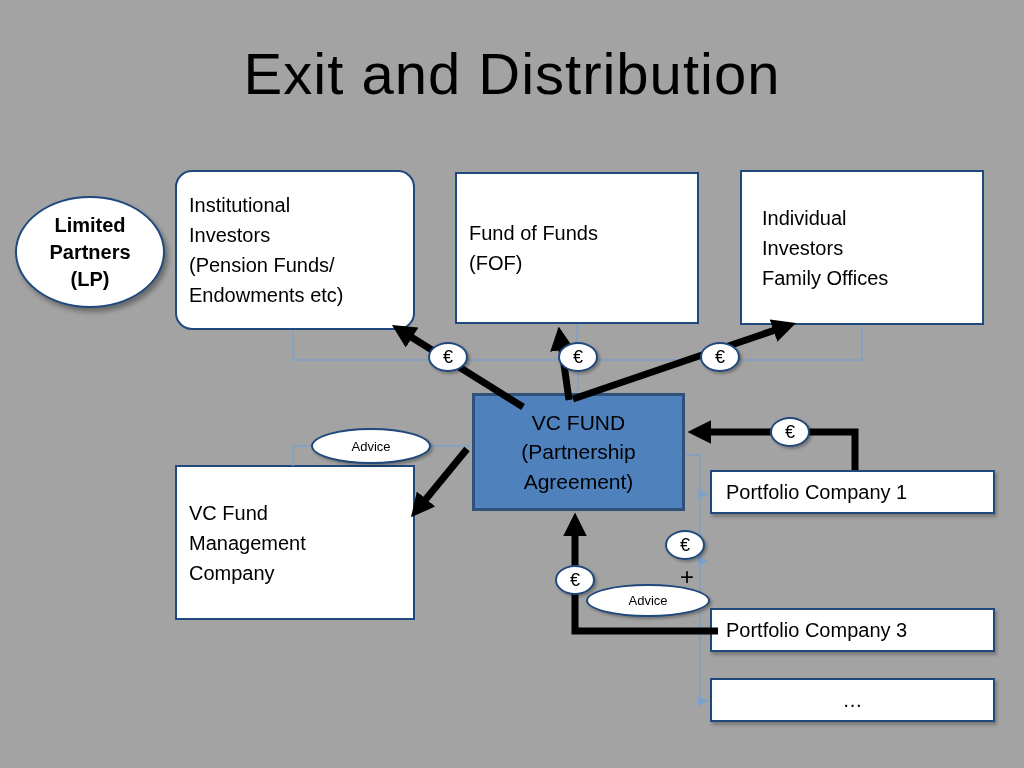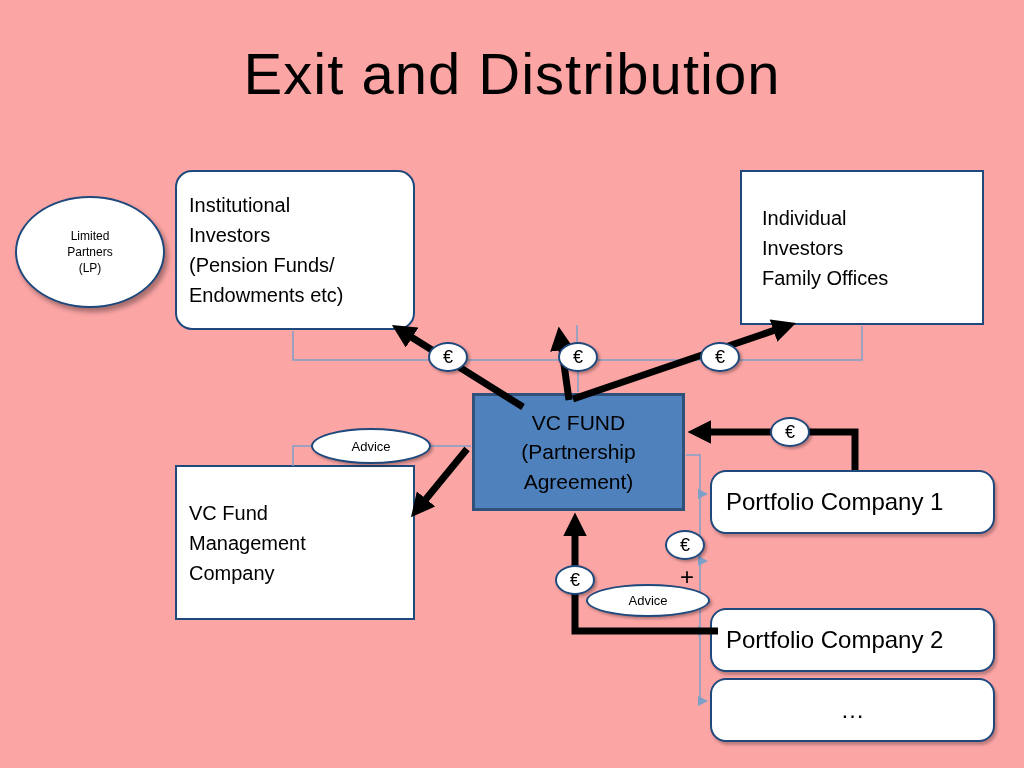--- a/index.html
+++ b/index.html
@@ -1,78 +1,79 @@
 <!DOCTYPE html>
 <html><head>
 <meta charset="utf-8">
 <style>
   html,body{margin:0;padding:0;background:#fff;}
   .slide{
-    position:relative;width:1024px;height:768px;background:#fca5a5;
+    position:relative;width:1024px;height:768px;background:#a3a3a3;
     font-family:"Liberation Sans",sans-serif;overflow:hidden;color:#000;
   }
   .title{
     position:absolute;left:0;right:0;top:40px;margin:0;text-align:center;
     font-size:58px;font-weight:400;letter-spacing:1px;color:#000;
   }
   .box{
     position:absolute;background:#fff;border:2px solid #1f497d;box-sizing:border-box;
     display:flex;align-items:center;padding-left:12px;
     font-size:20px;line-height:1.5;white-space:pre-line;
   }
   .fund{
     background:#4f81bd;border:3px solid #30527a;
     justify-content:center;text-align:center;padding:0;font-size:21px;line-height:1.4;
   }
   .pc{
-    height:64px;font-size:24px;padding-left:14px;
+    height:44px;font-size:20px;padding-left:14px;
     box-shadow:2px 3px 3px rgba(0,0,0,0.25);
-    border-radius:16px;
   }
   .pc-center{justify-content:center;padding-left:0;}
   .ellipse{
     position:absolute;background:#fff;border:2px solid #1f497d;border-radius:50%;
     display:flex;align-items:center;justify-content:center;text-align:center;
     white-space:pre-line;box-sizing:border-box;
   }
-  .big{font-size:12px;line-height:1.35;box-shadow:3px 4px 5px rgba(0,0,0,0.35);}
+  .big{font-size:20px;line-height:1.35;box-shadow:3px 4px 5px rgba(0,0,0,0.35);font-weight:bold;}
   .small{font-size:18px;box-shadow:2px 2px 3px rgba(0,0,0,0.3);}
   .advice{font-size:13px;box-shadow:2px 2px 3px rgba(0,0,0,0.3);}
   .plus{position:absolute;font-size:24px;color:#000;}
   .overlay{position:absolute;left:0;top:0;width:1024px;height:768px;pointer-events:none;}
 </style>
 </head>
 <body>
 
 <div class="slide">
 
   <h1 class="title">Exit and Distribution</h1>
 
   <div class="ellipse big" style="left:15px;top:196px;width:150px;height:112px;">Limited
 Partners
 (LP)</div>
 
   <div class="box" style="left:175px;top:170px;width:240px;height:160px;border-radius:17px;">Institutional
 Investors
 (Pension Funds/
 Endowments etc)</div>
+  <div class="box" style="left:455px;top:172px;width:244px;height:152px;">Fund of Funds
+(FOF)</div>
   <div class="box" style="left:740px;top:170px;width:244px;height:155px;padding-left:20px;">Individual
 Investors
 Family Offices</div>
 
   <div class="box fund" style="left:472px;top:393px;width:213px;height:118px;">VC FUND
 (Partnership
 Agreement)</div>
 
   <div class="box" style="left:175px;top:465px;width:240px;height:155px;">VC Fund
 Management
 Company</div>
 
   <div class="box pc" style="left:710px;top:470px;width:285px;">Portfolio Company 1</div>
-  <div class="box pc" style="left:710px;top:608px;width:285px;">Portfolio Company 2</div>
+  <div class="box pc" style="left:710px;top:608px;width:285px;">Portfolio Company 3</div>
   <div class="box pc pc-center" style="left:710px;top:678px;width:285px;">…</div>
 
   <svg class="overlay" viewBox="0 0 1024 768">
     <defs>
       <marker id="mblack" viewBox="0 0 10 10" refX="6" refY="5" markerWidth="3.4" markerHeight="3.4" orient="auto-start-reverse">
         <path d="M0 0 L10 5 L0 10 z" fill="#000"></path>
       </marker>
       <marker id="mblue" viewBox="0 0 10 10" refX="6" refY="5" markerWidth="7" markerHeight="7" orient="auto">
         <path d="M0 0 L10 5 L0 10 z" fill="#7da0c8"></path>
       </marker>

